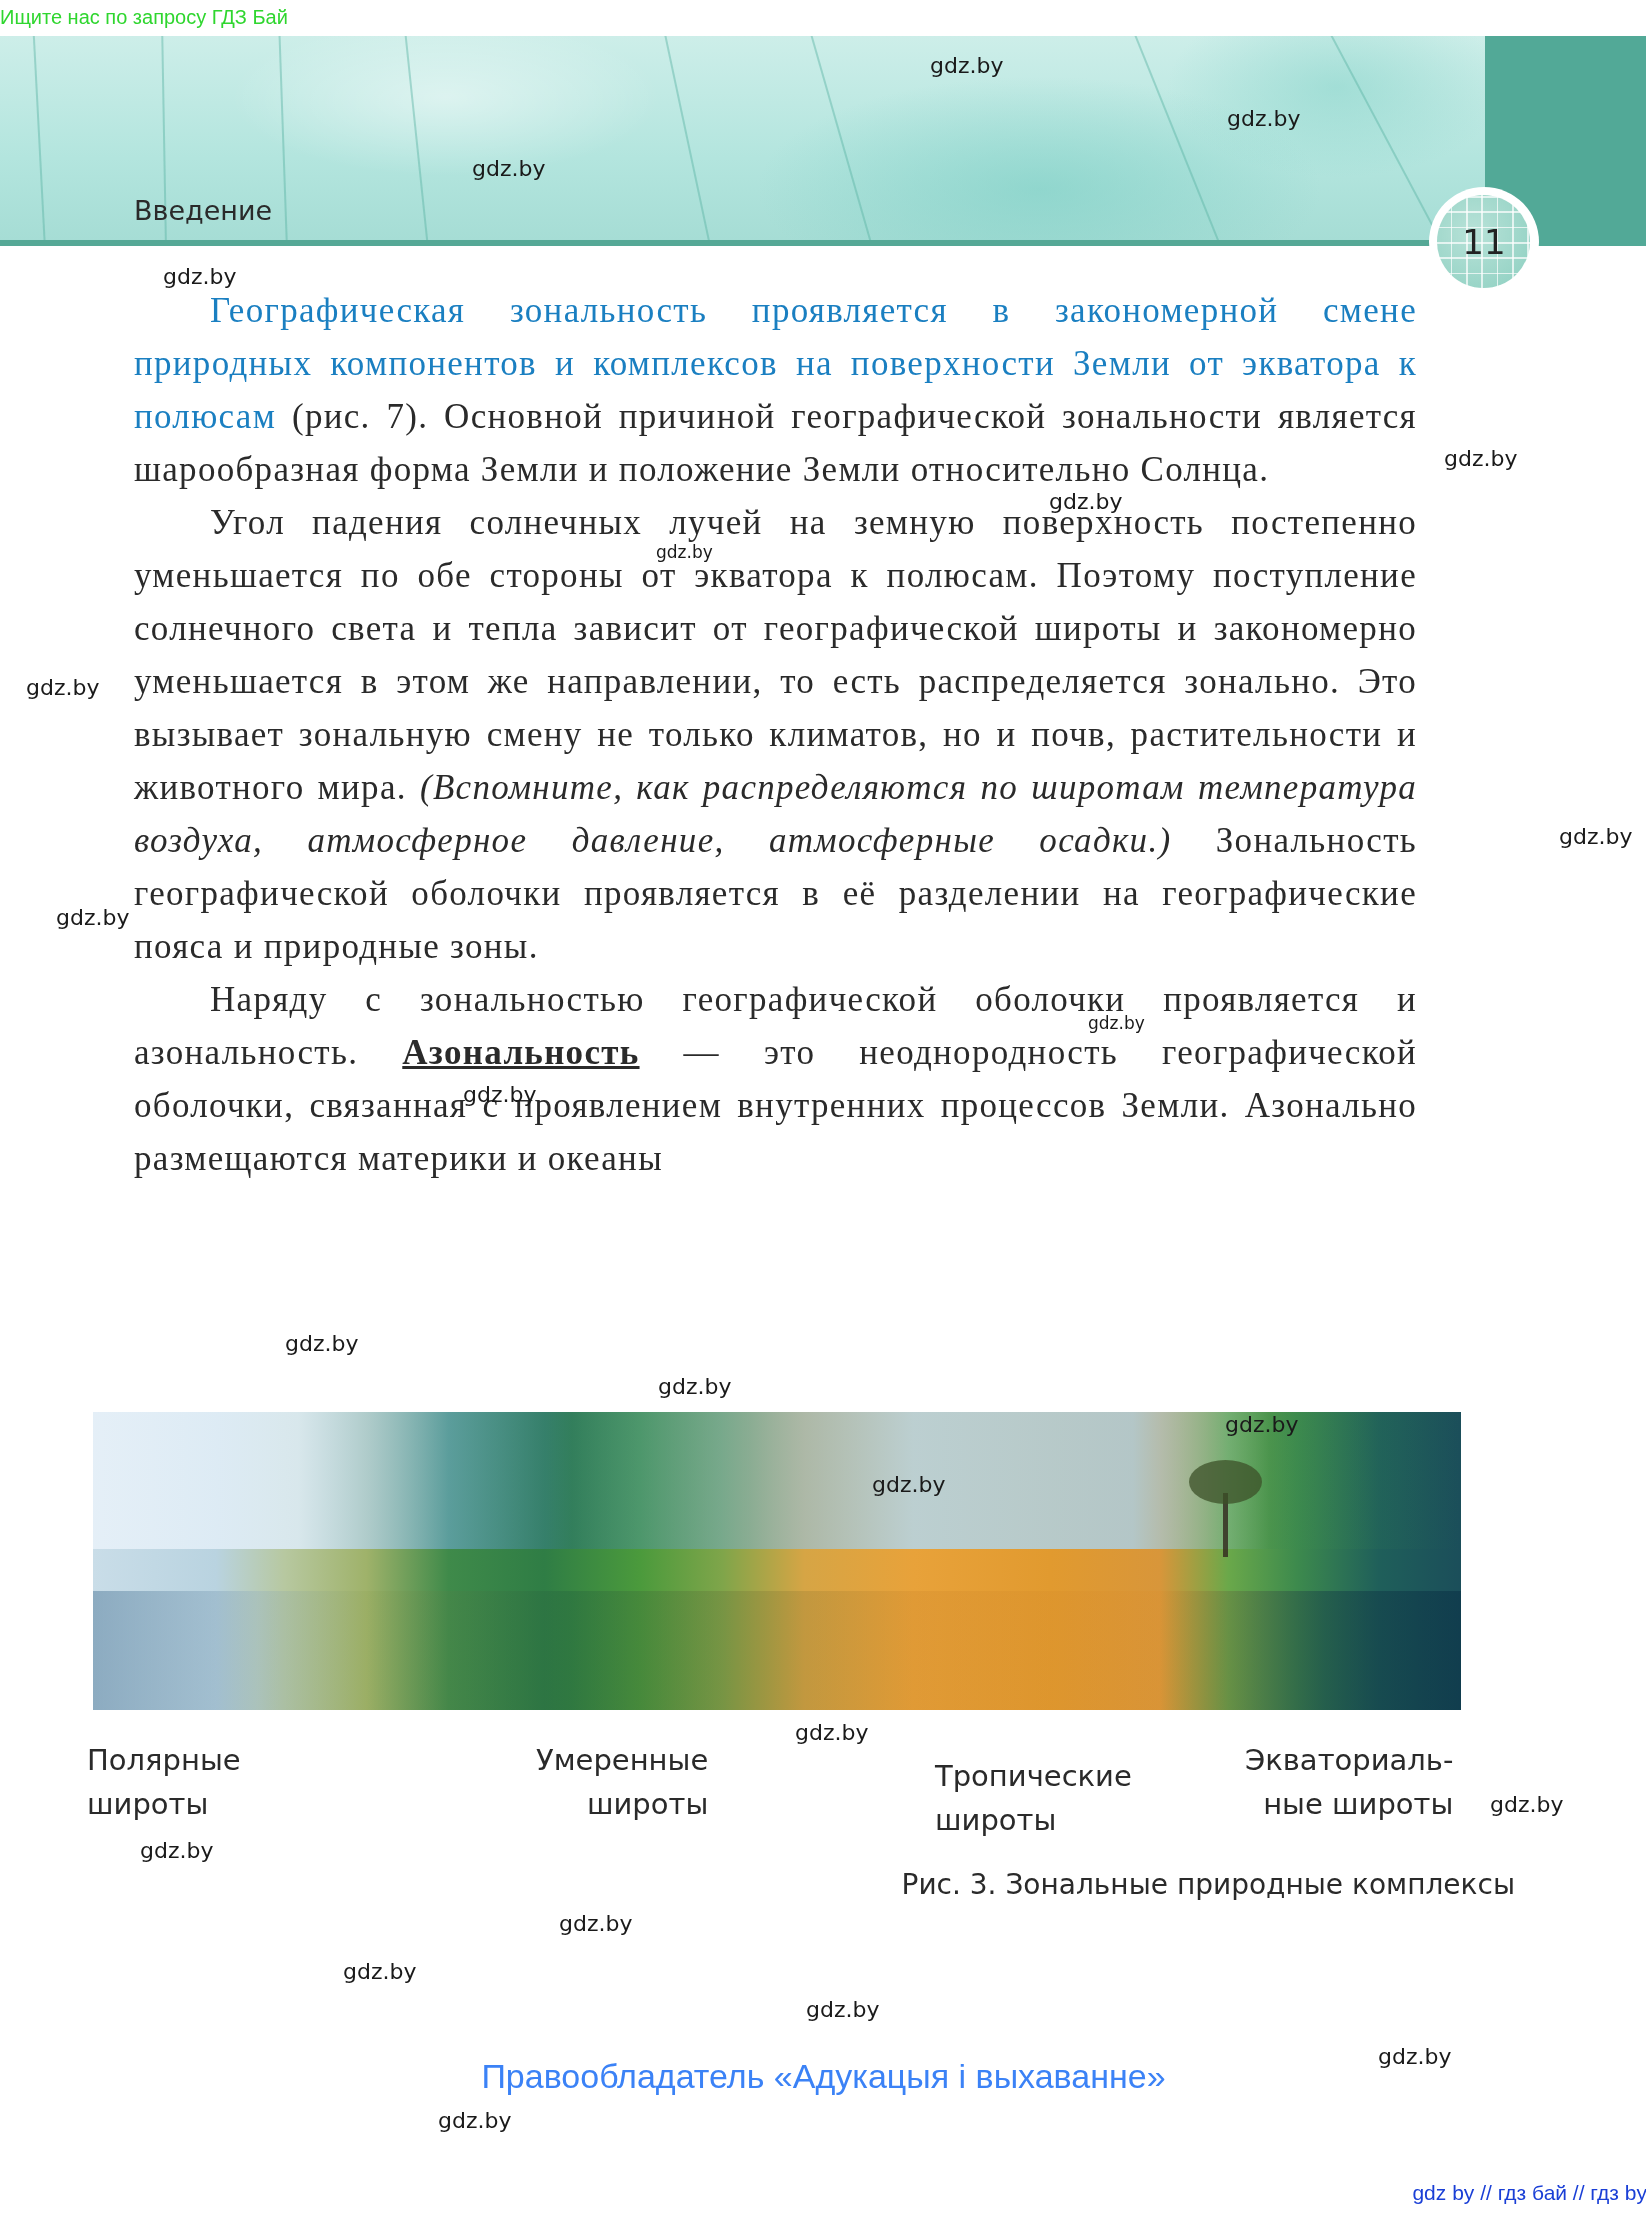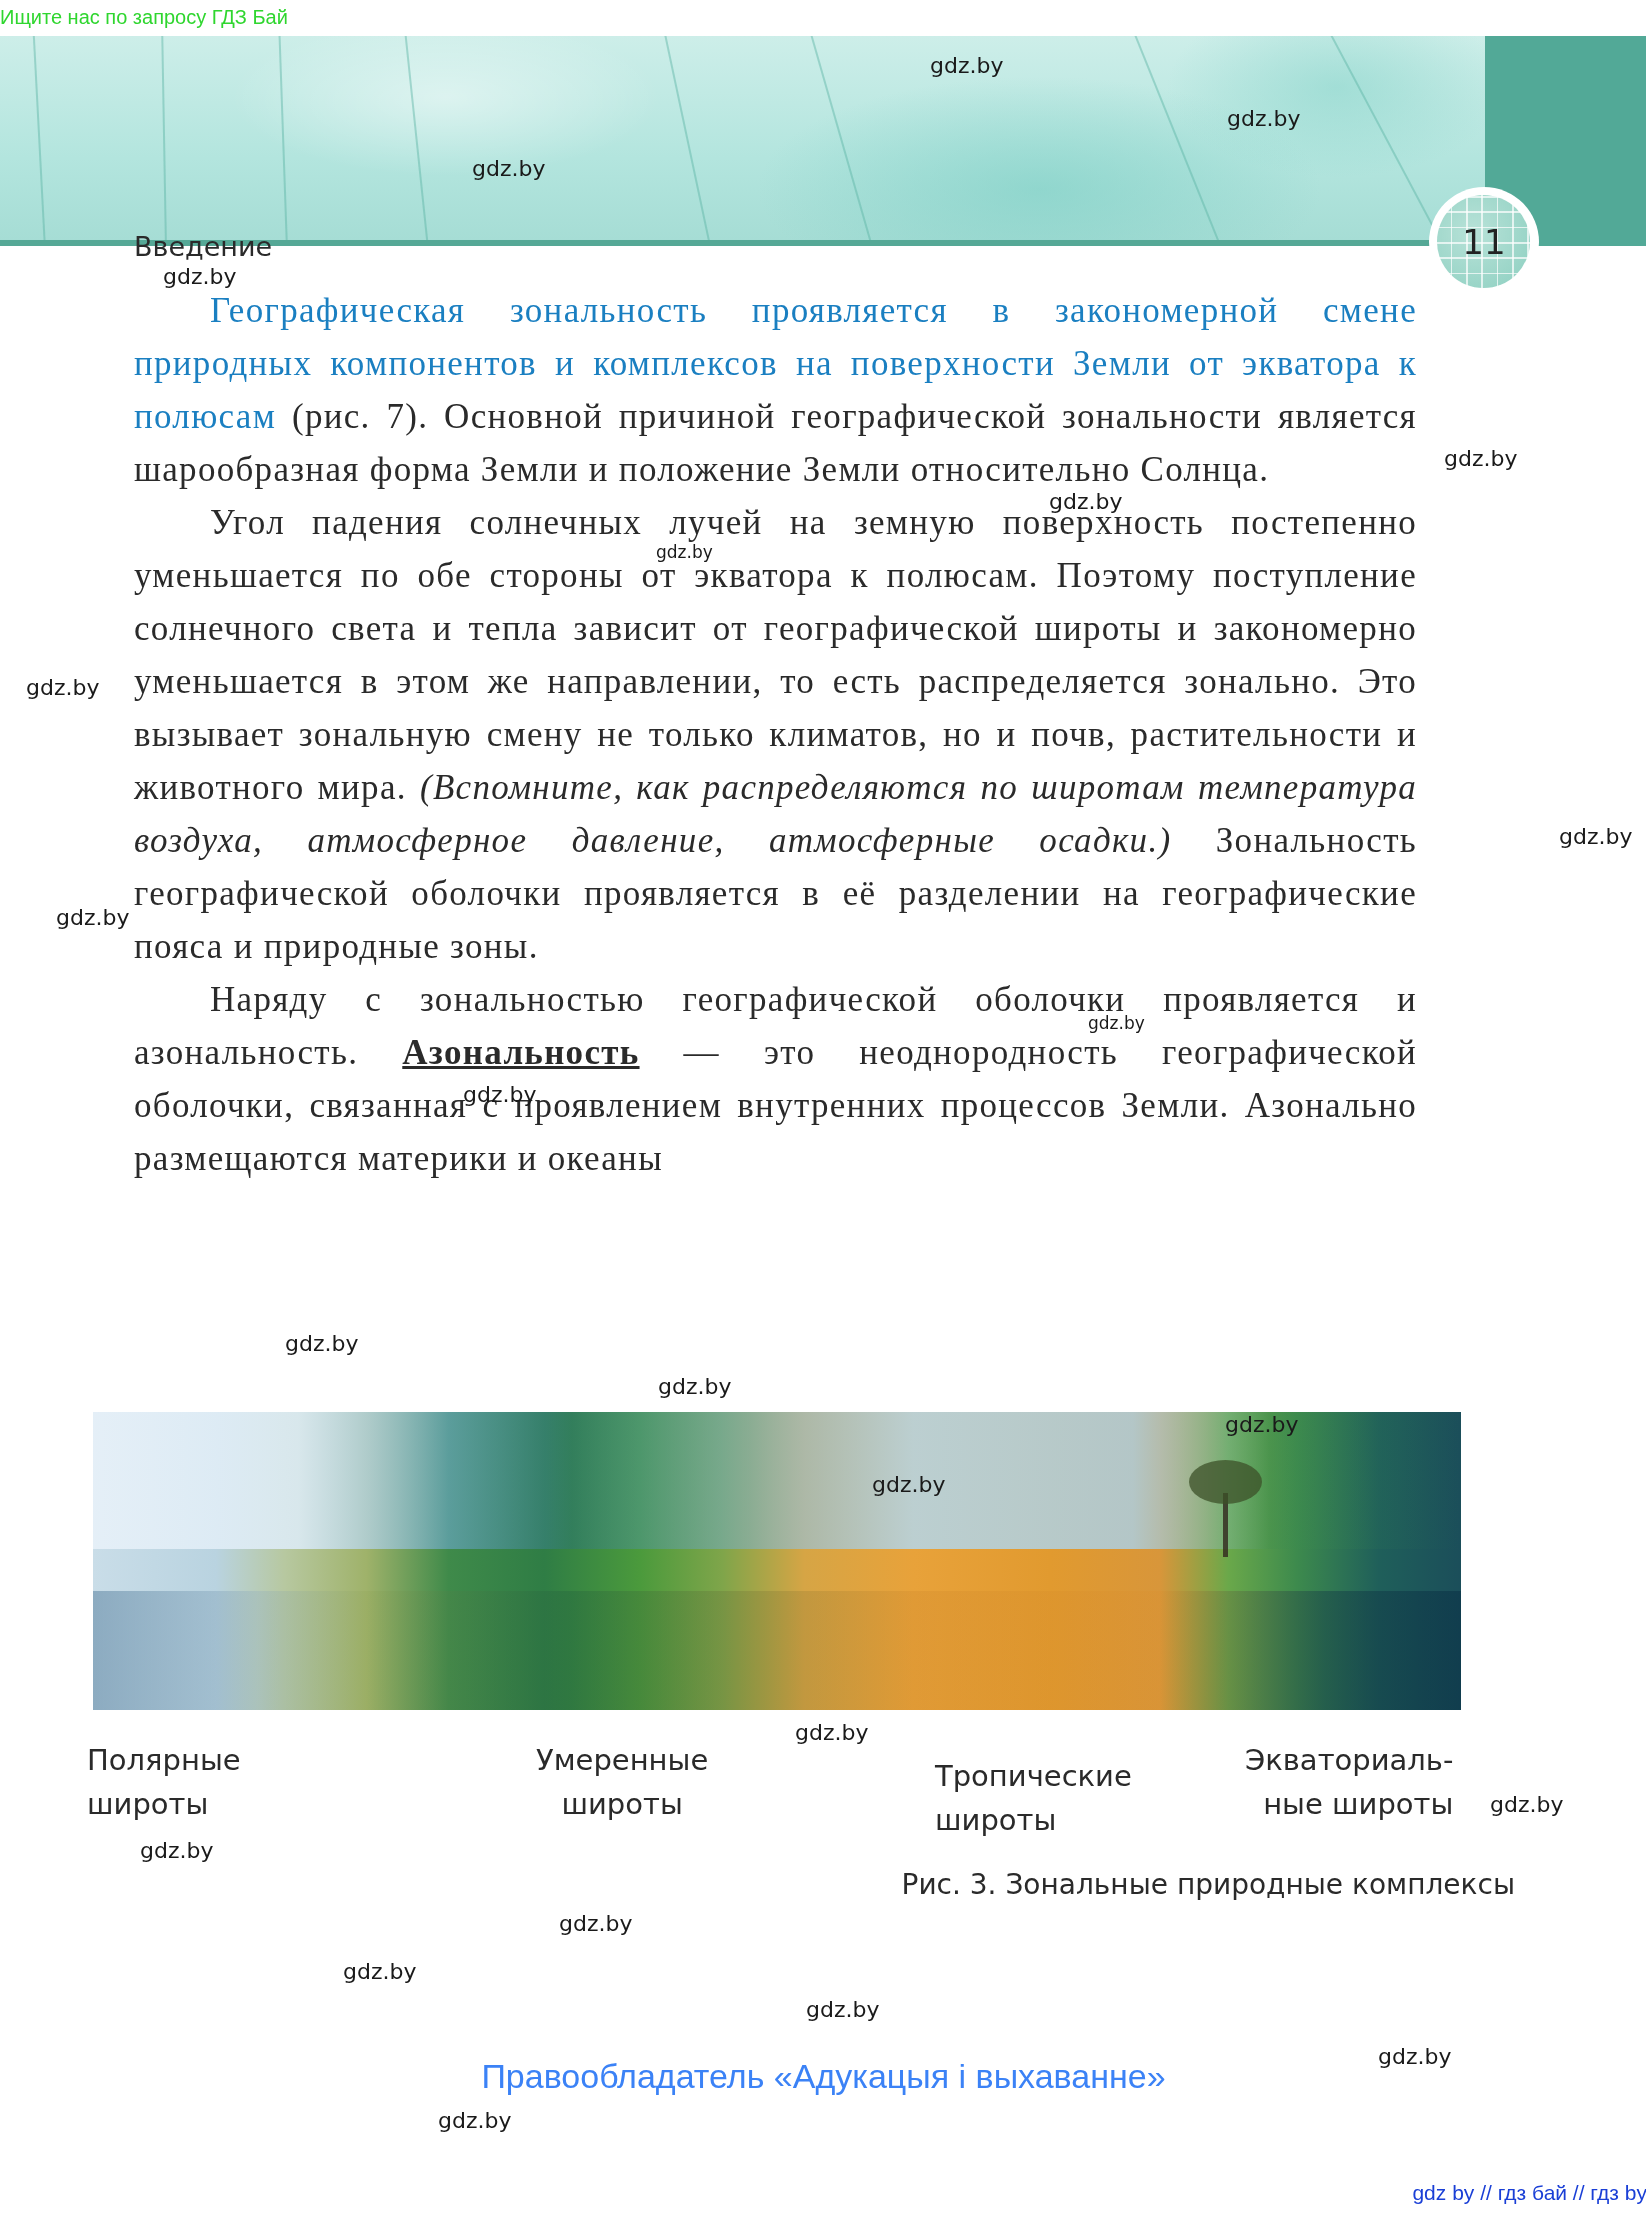--- a/index.html
+++ b/index.html
@@ -30,21 +30,20 @@
     position: absolute; left: 0; top: 240px; width: 1485px; height: 5.6px;
     background: #55a896;
   }
   .teal-block {
     position: absolute; left: 1485px; top: 36px; width: 162px; height: 210px;
     background: #52a997;
   }
   .section-title {
     position: absolute; left: 134px; top: 195px; font-size: 27px; color: #2a2a2a;
     font-family: "DejaVu Sans", sans-serif;
-    margin-top: 36px;
   }
   .page-badge {
     position: absolute; left: 1429px; top: 187px; width: 110px; height: 110px;
     border-radius: 50%; background: #ffffff;
   }
   .page-badge .globe {
     position: absolute; left: 8px; top: 8px; width: 93px; height: 93px;
     border-radius: 50%;
     background:
       repeating-linear-gradient(90deg, transparent 0 13.7px, rgba(255,255,255,0.7) 13.7px 15.3px),
@@ -152,21 +151,21 @@
 <div class="figure">
   <div class="sky"></div>
   <div class="ground"></div>
   <div class="trunk"></div>
   <div class="tree"></div>
 </div>
 
 <div class="captions">
   <div class="cap" style="left:87px;top:0;">Полярные
 широты</div>
-  <div class="cap" style="left:536px;top:0;text-align:center;">Умеренные
+  <div class="cap" style="left:536px;top:0;text-align:right;">Умеренные
 широты</div>
   <div class="cap" style="left:935px;top:0;text-align:left;margin-top:16px;">Тропические
 широты</div>
   <div class="cap" style="left:1245px;top:0;text-align:right;">Экваториаль-
 ные широты</div>
 </div>
 
 <div class="fig-title">Рис. 3. Зональные природные комплексы</div>
 <div class="copyright">Правообладатель «Адукацыя і выхаванне»</div>
 <div class="footer-links">gdz by  //  гдз бай  //  гдз by</div>

